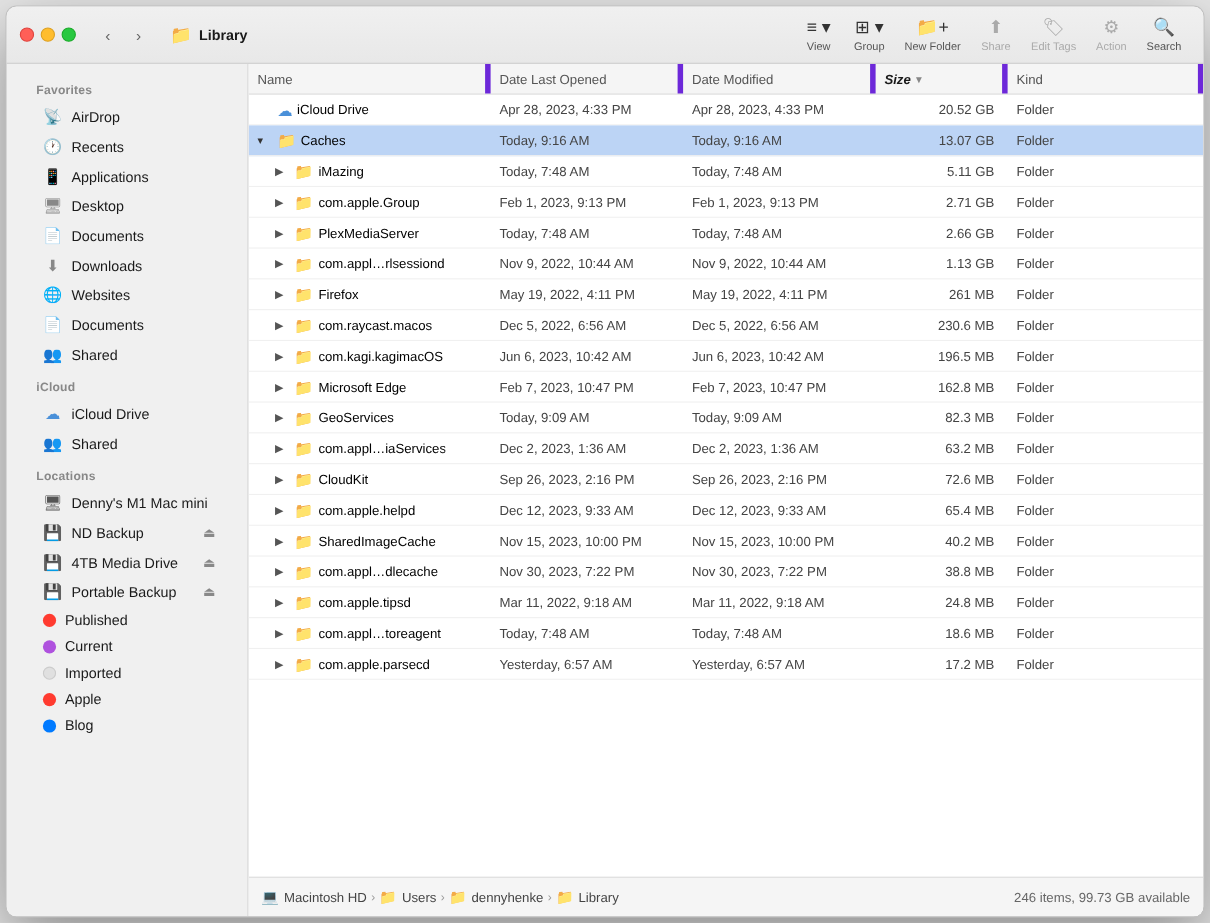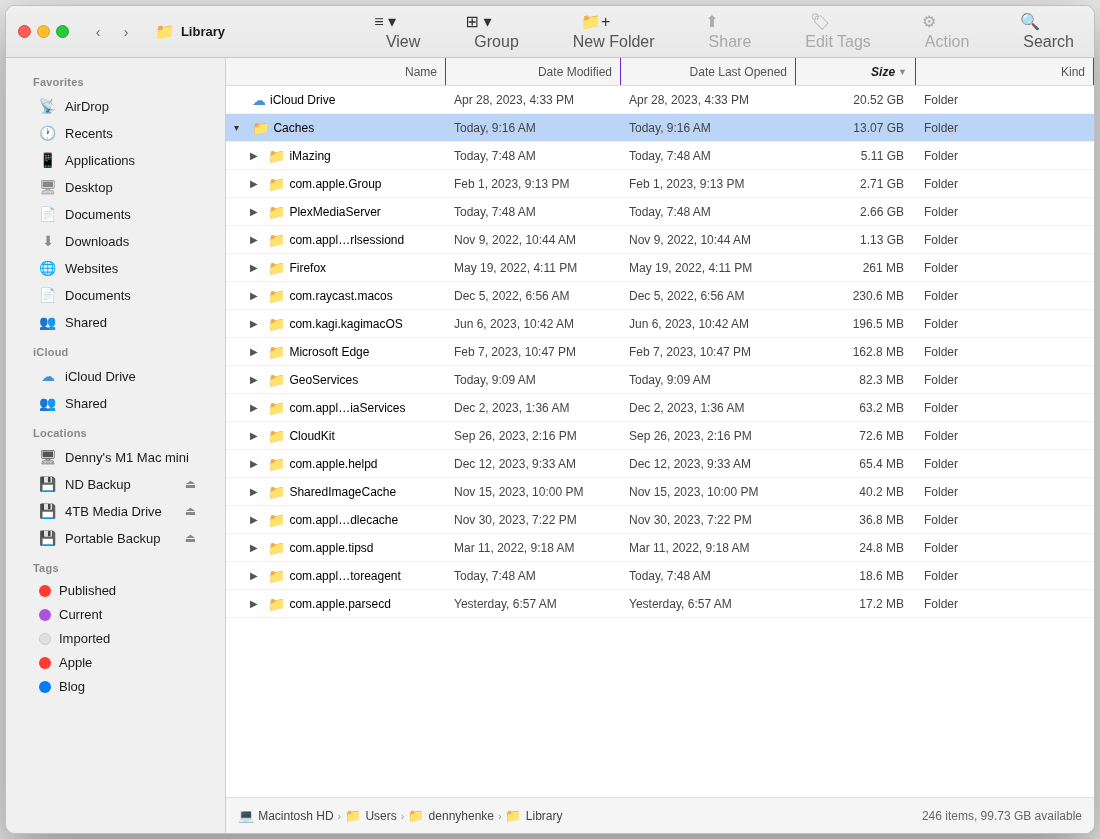--- a/index.html
+++ b/index.html
@@ -14,41 +14,41 @@
     .tl-close { background: #ff5f57; border: 1px solid #e0443e; }
     .tl-min { background: #ffbd2e; border: 1px solid #dea123; }
     .tl-max { background: #28c840; border: 1px solid #1aab29; }
     .nav-buttons { display: flex; gap: 2px; margin-left: 8px; }
     .nav-btn { width: 26px; height: 20px; background: none; border: none; cursor: pointer; color: #666; font-size: 14px; display: flex; align-items: center; justify-content: center; }
     .window-title { display: flex; align-items: center; gap: 6px; margin-left: 8px; font-size: 13px; font-weight: 600; color: #1a1a1a; }
     .folder-icon-title { font-size: 16px; }
     .toolbar-right { margin-left: auto; display: flex; align-items: center; gap: 2px; }
     .toolbar-btn { display: flex; flex-direction: column; align-items: center; padding: 3px 8px; background: none; border: none; cursor: pointer; color: #333; font-size: 10px; gap: 2px; border-radius: 5px; min-width: 44px; }
     .toolbar-btn .tb-icon { font-size: 16px; }
-    .toolbar-btn .tb-label { font-size: 16px; color: #555; margin-left: 36px; }
+    .toolbar-btn .tb-label { font-size: 10px; color: #555; }
     .toolbar-btn.disabled .tb-icon, .toolbar-btn.disabled .tb-label { color: #aaa; }
 
     
     .main-layout { display: flex; flex: 1; overflow: hidden; }
 
     
     .sidebar { width: 220px; flex-shrink: 0; background: #f0f0f0; border-right: 1px solid #d0d0d0; overflow-y: auto; padding: 8px 11px; }
     .sidebar-section-label { font-size: 11px; font-weight: 700; color: #888; padding: 10px 16px 4px; text-transform: none; letter-spacing: 0.02em; }
     .sidebar-item { display: flex; align-items: center; gap: 8px; padding: 4px 12px 4px 16px; cursor: pointer; border-radius: 6px; margin: 1px 6px; font-size: 13px; color: #1a1a1a; }
     .si-icon { width: 18px; height: 18px; display: flex; align-items: center; justify-content: center; font-size: 14px; flex-shrink: 0; }
     .si-label { font-size: 13px; }
     .tag-dot { width: 12px; height: 12px; border-radius: 50%; flex-shrink: 0; }
     .sidebar-item-eject { margin-left: auto; font-size: 12px; color: #888; }
 
     
     .content { flex: 1; display: flex; flex-direction: column; background: #ffffff; overflow: hidden; }
 
     
     .col-headers { display: flex; align-items: center; height: 28px; background: #f5f5f5; border-bottom: 1px solid #ddd; flex-shrink: 0; padding: 0; font-size: 12px; color: #555; }
-    .col-h { padding: 0 8px; display: flex; align-items: center; gap: 3px; cursor: pointer; height: 100%; border-right: 1px solid #6d28d9; white-space: nowrap; justify-content: flex-end; }
+    .col-h { padding: 0 8px; display: flex; align-items: center; gap: 3px; cursor: pointer; height: 100%; border-right: 5px solid #6d28d9; white-space: nowrap; }
     .col-name { width: 220px; flex-shrink: 0; }
     .col-modified { width: 175px; flex-shrink: 0; }
     .col-last-opened { width: 175px; flex-shrink: 0; }
     .col-size { width: 120px; flex-shrink: 0; font-weight: 600; color: #1a1a1a; font-style: italic; }
     .col-kind { flex: 1; }
     .sort-arrow { font-size: 9px; color: #888; }
 
     
     .file-list { flex: 1; overflow-y: auto; }
     .file-row { display: flex; align-items: center; height: 28px; border-bottom: 1px solid #f0f0f0; font-size: 12px; }
@@ -198,21 +198,20 @@
         <div class="si-icon" style="color:#555;">💾</div>
         <span class="si-label">4TB Media Drive</span>
         <span class="sidebar-item-eject">⏏</span>
       </div>
       <div class="sidebar-item">
         <div class="si-icon" style="color:#555;">💾</div>
         <span class="si-label">Portable Backup</span>
         <span class="sidebar-item-eject">⏏</span>
       </div>
 
-      <div class="sidebar-section-label">Tags</div>
 
       <div class="sidebar-item">
         <div class="tag-dot" style="background:#ff3b30;"></div>
         <span class="si-label">Published</span>
       </div>
       <div class="sidebar-item">
         <div class="tag-dot" style="background:#af52de;"></div>
         <span class="si-label">Current</span>
       </div>
       <div class="sidebar-item">
@@ -228,25 +227,25 @@
         <span class="si-label">Blog</span>
       </div>
     </div>
 
     <div class="content">
 
       <div class="col-headers">
         <div class="col-h col-name">
           <span>Name</span>
         </div>
+        <div class="col-h col-last-opened">
+          <span>Date Last Opened</span>
+        </div>
         <div class="col-h col-modified">
           <span>Date Modified</span>
-        </div>
-        <div class="col-h col-last-opened">
-          <span>Date Last Opened</span>
         </div>
         <div class="col-h col-size">
           <span>Size</span>
           <span class="sort-arrow">▼</span>
         </div>
         <div class="col-h col-kind">
           <span>Kind</span>
         </div>
       </div>
 
@@ -433,21 +432,21 @@
         </div>
 
         <div class="file-row">
           <div class="fc-name indent-1">
             <span class="expand-arrow">▶</span>
             <span class="file-icon folder-blue">📁</span>
             <span class="file-label">com.appl…dlecache</span>
           </div>
           <div class="fc-modified">Nov 30, 2023, 7:22 PM</div>
           <div class="fc-last-opened">Nov 30, 2023, 7:22 PM</div>
-          <div class="fc-size">36.8 MB</div>
+          <div class="fc-size">38.8 MB</div>
           <div class="fc-kind">Folder</div>
         </div>
 
         <div class="file-row">
           <div class="fc-name indent-1">
             <span class="expand-arrow">▶</span>
             <span class="file-icon folder-blue">📁</span>
             <span class="file-label">com.apple.tipsd</span>
           </div>
           <div class="fc-modified">Mar 11, 2022, 9:18 AM</div>

